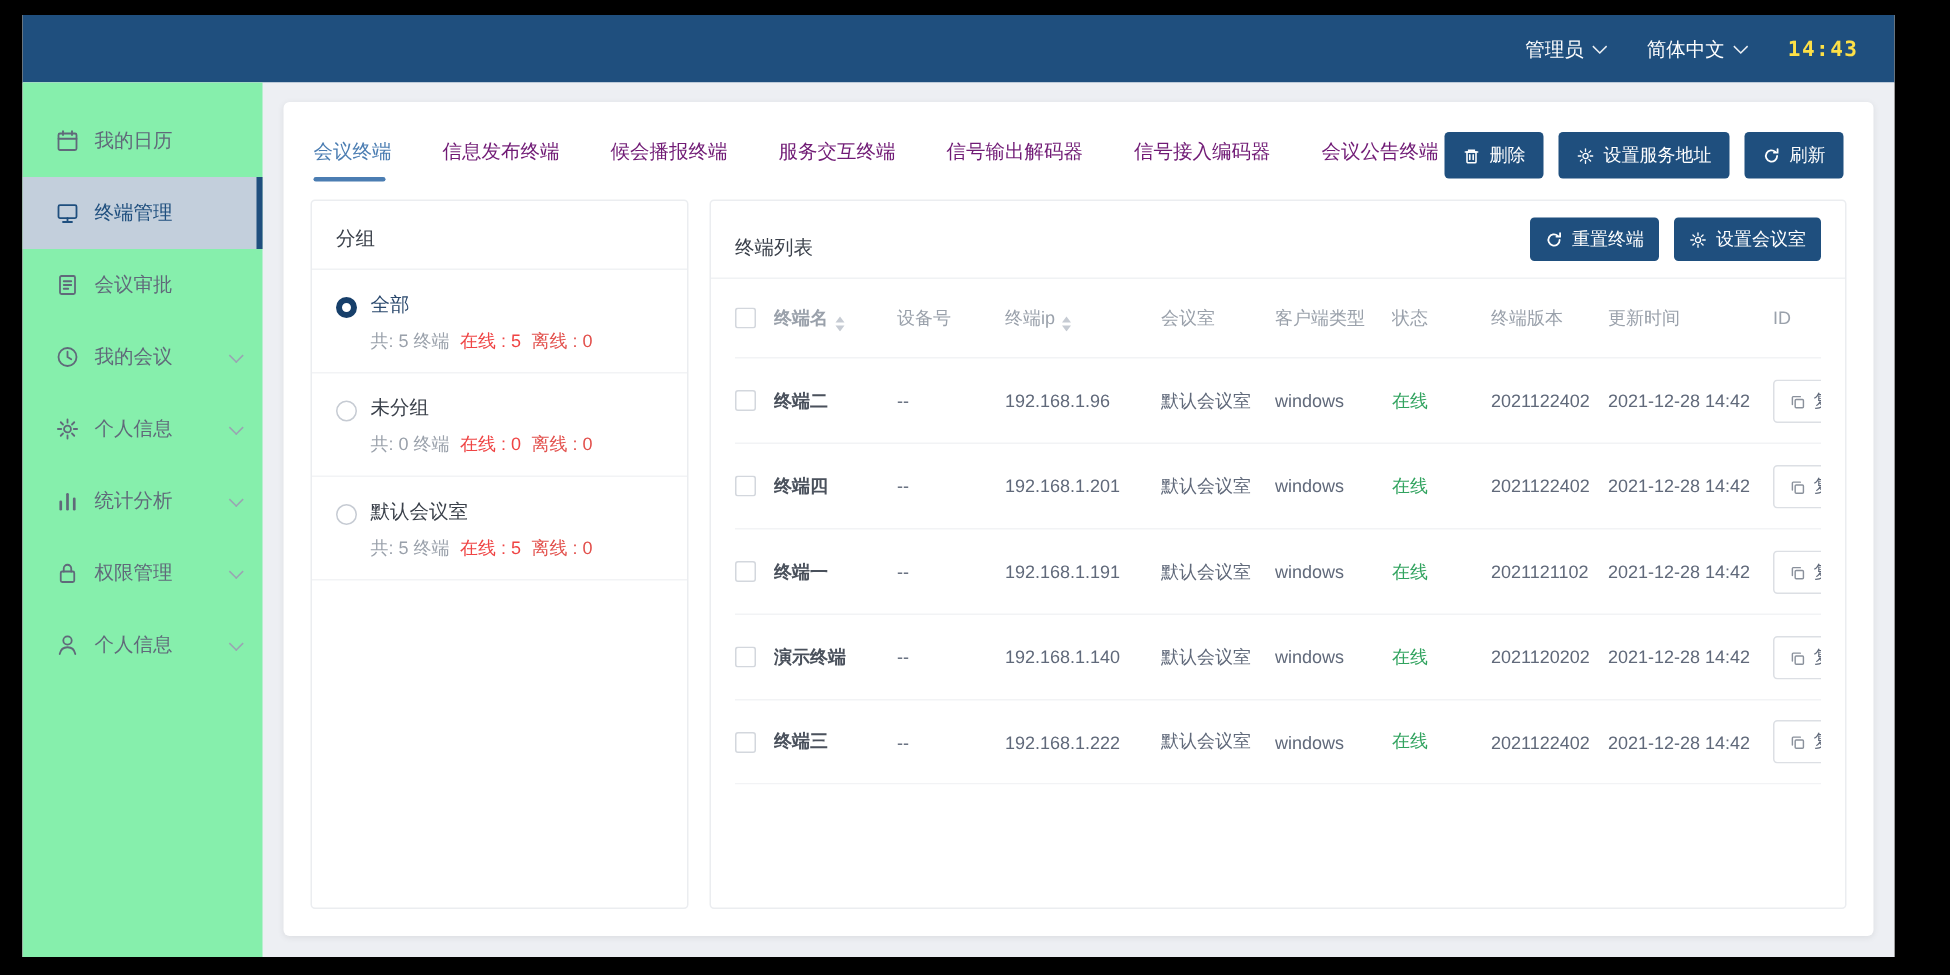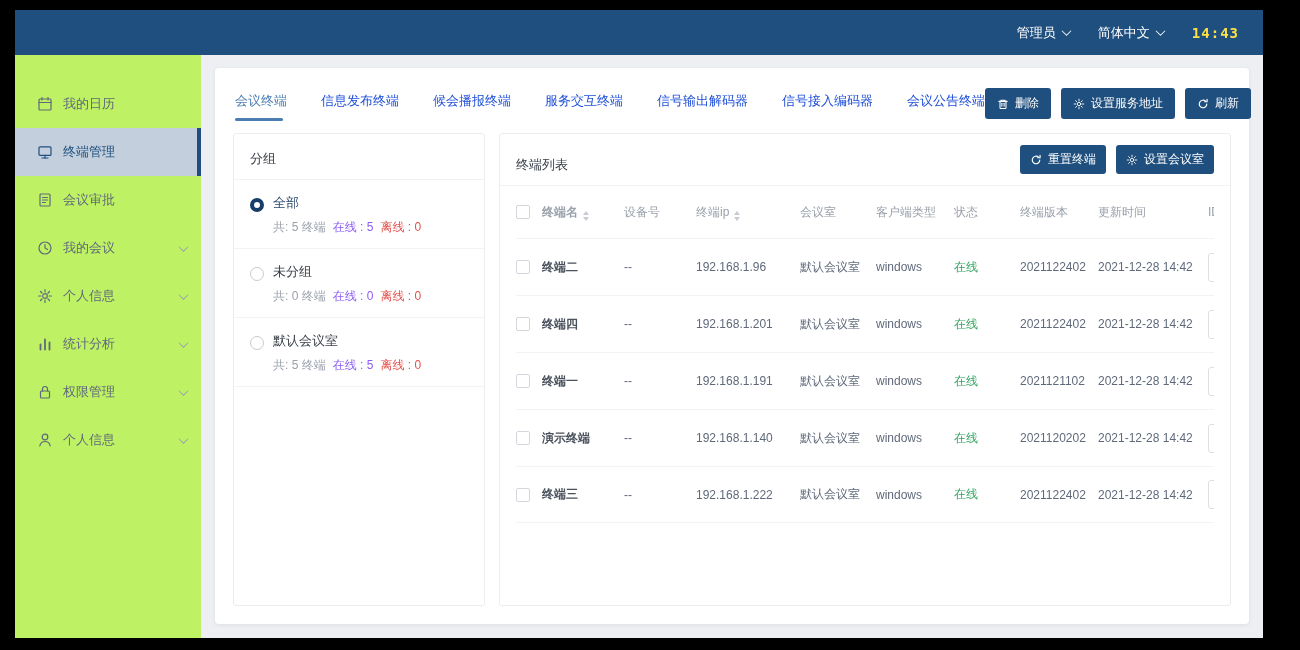--- a/index.html
+++ b/index.html
@@ -24,21 +24,21 @@
     border-right: 1.5px solid #9aa4b2; border-bottom: 1.5px solid #9aa4b2;
     transform: rotate(45deg) translate(-1px,-1px);
   }
   .chev.light { border-color: rgba(255,255,255,.9); }
   .clock {
     font-family: "DejaVu Sans Mono", monospace; font-size: 14px; font-weight: 700;
     letter-spacing: 1px; color: #fde047;
   }
   
   .appbody { flex: 1; display: flex; min-height: 0; background: #edeff3; }
-  .sidebar { width: 186px; flex-shrink: 0; background: #bef264; padding-top: 25px; }
+  .sidebar { width: 160px; flex-shrink: 0; background: #86efac; padding-top: 15px; }
   .side-item {
     height: 48px; display: flex; align-items: center; gap: 10px;
     padding: 0 14px 0 22px; font-size: 13px; color: #60697a; cursor: pointer; position: relative;
   }
   .side-item.active { background: #c3cfdc; color: #1f4f7e; }
   .side-item.active::after {
     content: ""; position: absolute; right: 0; top: 0; bottom: 0; width: 4px; background: #1f4f7e;
   }
   .sicon { width: 16px; height: 16px; display: inline-flex; flex-shrink: 0; }
   .sicon svg { width: 16px; height: 16px; }
@@ -47,21 +47,21 @@
   .side-item .chev.expandable { visibility: visible; }
   
   .main { flex: 1; min-width: 0; padding: 13px 14px 14px; }
   .card {
     background: #fff; height: 100%; border-radius: 4px;
     box-shadow: 0 1px 4px rgba(0,0,0,.07);
     display: flex; flex-direction: column; padding: 0 18px 18px;
   }
   .card-head { display: flex; align-items: flex-start; justify-content: space-between; padding: 20px 2px 12px; }
   .tabs { display: flex; gap: 34px; padding-top: 4px; }
-  .tab { font-size: 13px; color: #1d4ed8; cursor: pointer; position: relative; padding-bottom: 11px; white-space: nowrap; }
+  .tab { font-size: 13px; color: #701a75; cursor: pointer; position: relative; padding-bottom: 11px; white-space: nowrap; }
   .tab.active { color: #4b7db2; }
   .tab.active::after {
     content: ""; position: absolute; left: 0; right: 4px; bottom: 0; height: 3px;
     background: #4b7db2; border-radius: 2px;
   }
   .head-btns { display: flex; gap: 10px; }
   .btn-primary {
     background: #1f4f7e; color: #fff; border: none; border-radius: 3px;
     font-size: 12px; font-family: inherit; padding: 7px 12px; cursor: pointer;
     display: inline-flex; align-items: center; gap: 6px; white-space: nowrap;
@@ -82,21 +82,21 @@
   
   .group-item { padding: 14px 16px 12px; border-bottom: 1px solid #f2f3f5; cursor: pointer; }
   .g-top { display: flex; align-items: flex-end; gap: 9px; font-size: 13px; color: #3a404a; }
   .radio {
     width: 14px; height: 14px; border-radius: 50%;
     border: 1px solid #c6cbd3; background: #fff; flex-shrink: 0;
   }
   .group-item.selected .radio { border: 4.5px solid #173f6a; }
   .group-item.selected .gname { color: #2c4a6e; }
   .g-stats { margin: 7px 0 0 23px; font-size: 12px; color: #9aa1ab; display: flex; gap: 7px; flex-wrap: wrap; }
-  .g-online { color: #8b5cf6; }
+  .g-online { color: #ef4444; }
   .g-offline { color: #e2504c; }
   
   .tbl { padding: 0 16px; overflow: hidden; }
   .thead { display: flex; align-items: center; height: 52px; font-size: 12px; color: #9aa1ab; }
   .trow { display: flex; align-items: center; height: 57px; border-top: 1px solid #f2f3f5; font-size: 12px; color: #60697a; }
   .tbl .trow:last-child { border-bottom: 1px solid #f2f3f5; }
   .c { flex-shrink: 0; padding-right: 6px; white-space: nowrap; overflow: hidden; }
   .c0 { width: 26px; } .c1 { width: 82px; font-weight: bold; } .c2 { width: 72px; } .c3 { width: 88px; }
   .c4 { width: 76px; margin-left: 16px; } .c5 { width: 78px; } .c6 { width: 66px; } .c7 { width: 78px; }
   .c8 { width: 110px; } .c9 { flex: 1; }

